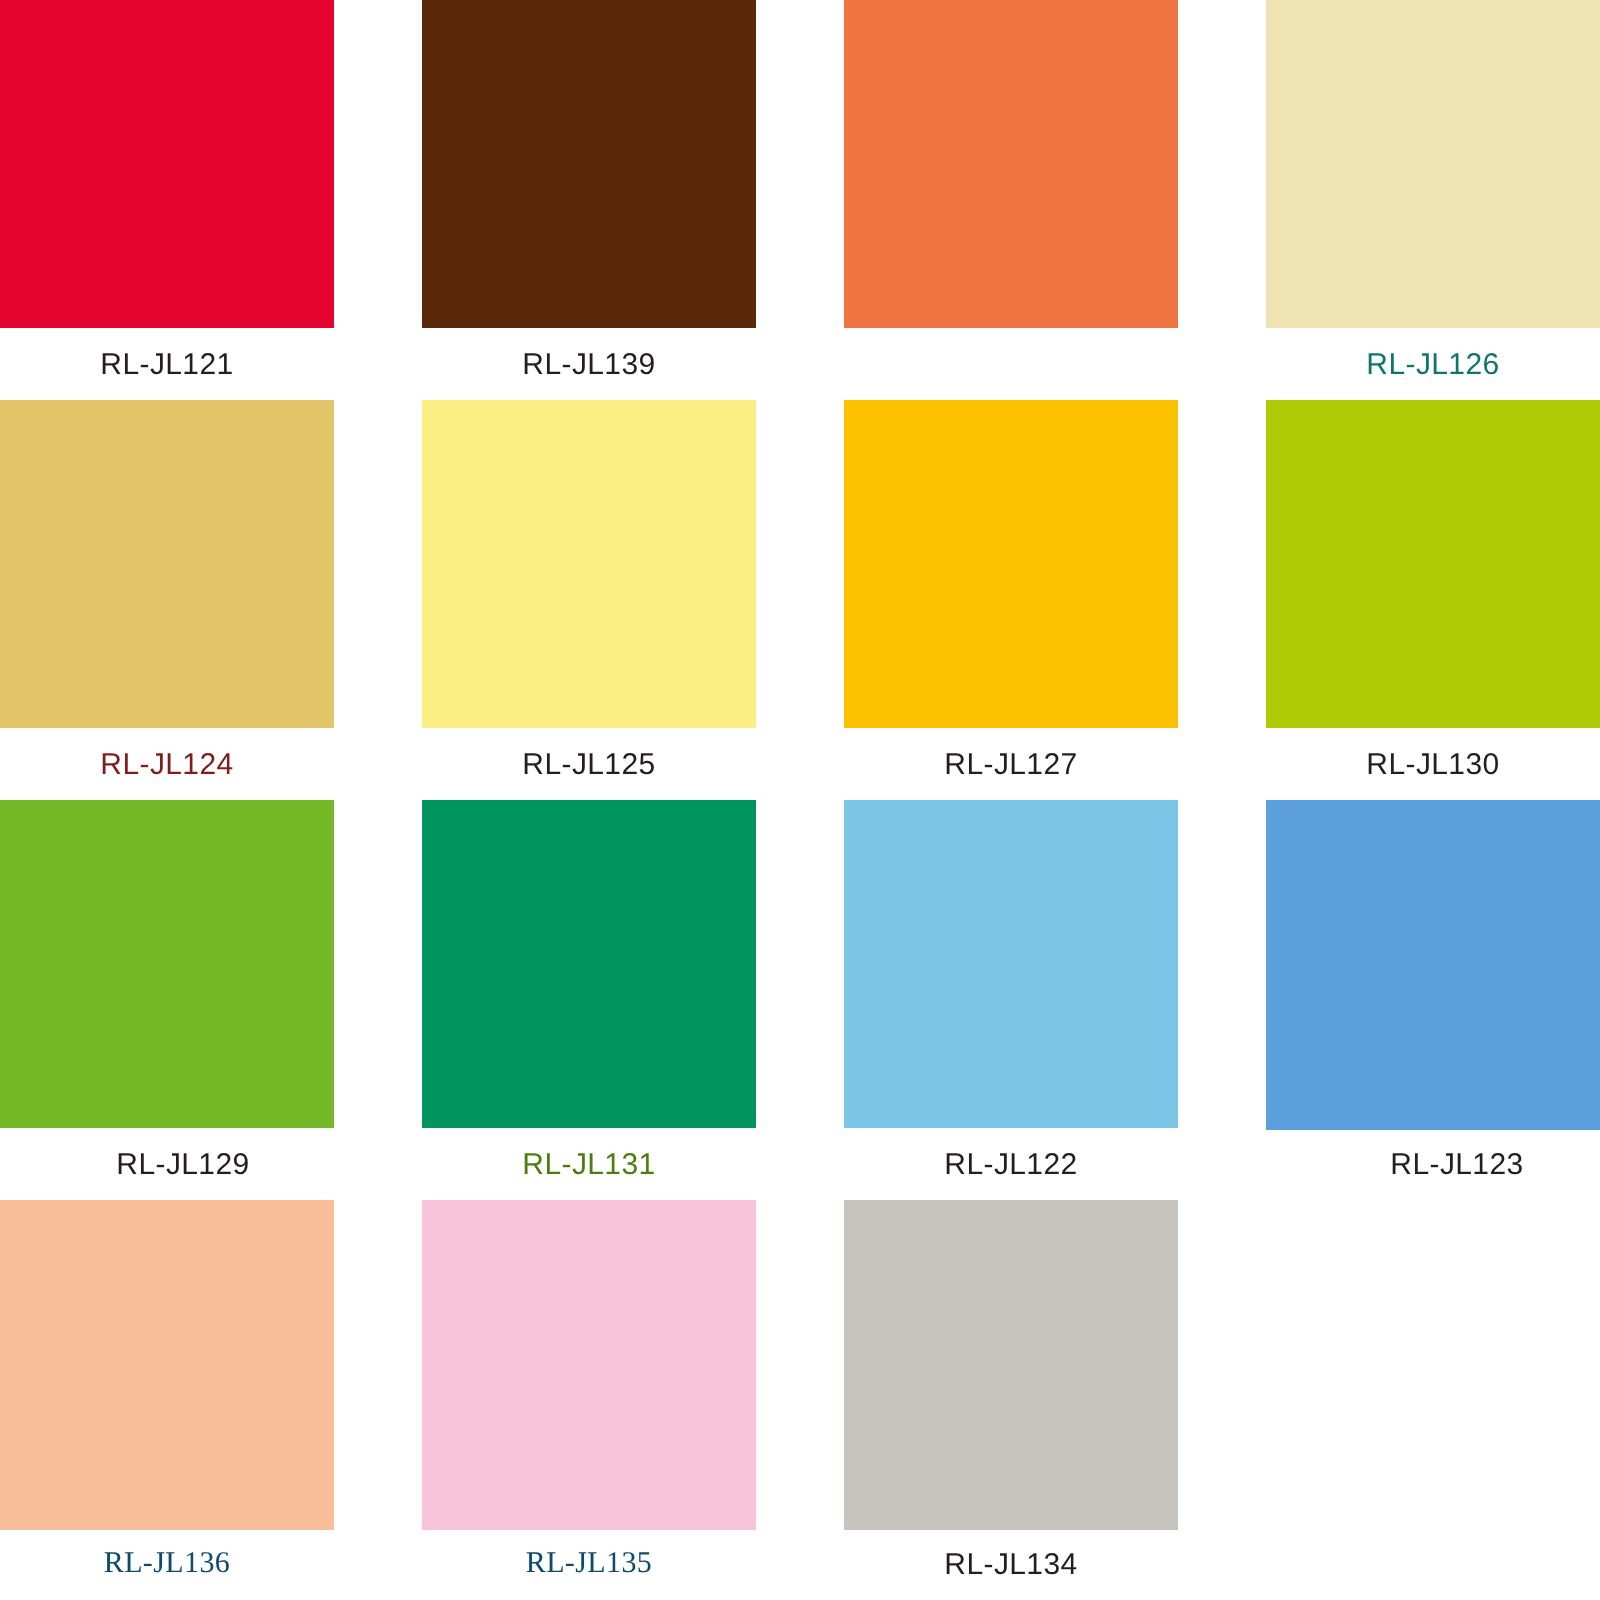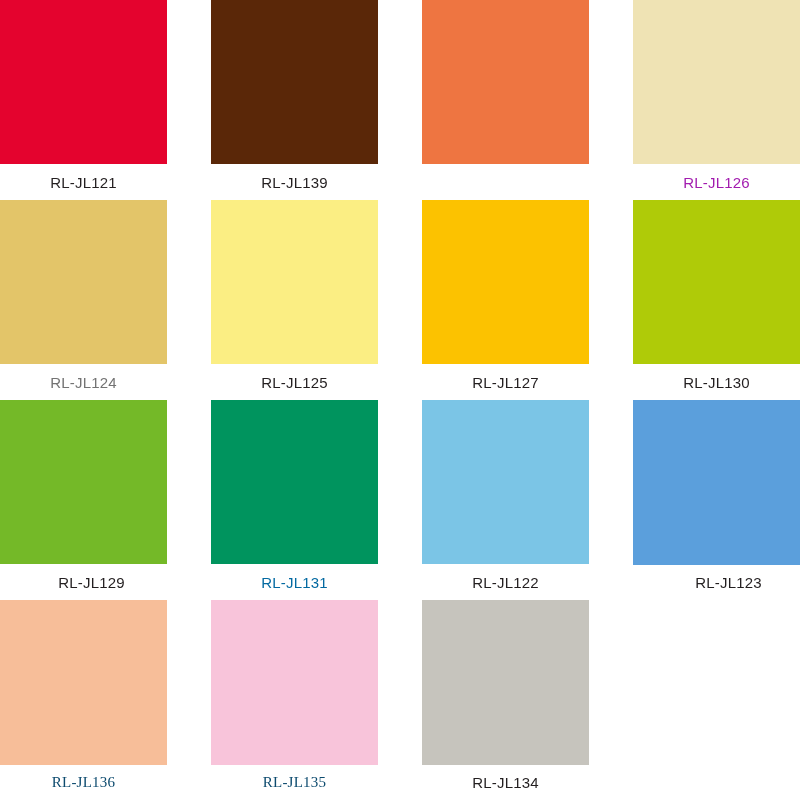--- a/index.html
+++ b/index.html
@@ -71,45 +71,45 @@
     </div>
     <div class="swatch-cell row-1">
       <div class="swatch-chip" style="background-color: rgb(90, 39, 8);"></div>
       <div class="swatch-label" style="color: rgb(35, 31, 32);">RL-JL139</div>
     </div>
     <div class="swatch-cell row-1">
       <div class="swatch-chip" style="background-color: rgb(238, 117, 65);"></div>
     </div>
     <div class="swatch-cell row-1">
       <div class="swatch-chip" style="background-color: rgb(239, 227, 180);"></div>
-      <div class="swatch-label" style="color: #a21caf;">RL-JL126</div>
+      <div class="swatch-label" style="color: #0f766e;">RL-JL126</div>
     </div>
     <div class="swatch-cell row-2">
       <div class="swatch-chip" style="background-color: rgb(227, 197, 105);"></div>
-      <div class="swatch-label" style="color: #737373;">RL-JL124</div>
+      <div class="swatch-label" style="color: #7f1d1d;">RL-JL124</div>
     </div>
     <div class="swatch-cell row-2">
       <div class="swatch-chip" style="background-color: rgb(251, 238, 131);"></div>
       <div class="swatch-label" style="color: rgb(35, 31, 32);">RL-JL125</div>
     </div>
     <div class="swatch-cell row-2">
       <div class="swatch-chip" style="background-color: rgb(252, 194, 0);"></div>
       <div class="swatch-label" style="color: rgb(35, 31, 32);">RL-JL127</div>
     </div>
     <div class="swatch-cell row-2">
       <div class="swatch-chip" style="background-color: rgb(175, 203, 8);"></div>
       <div class="swatch-label" style="color: rgb(35, 31, 32);">RL-JL130</div>
     </div>
     <div class="swatch-cell row-3">
       <div class="swatch-chip" style="background-color: rgb(116, 185, 40);"></div>
       <div class="swatch-label" style="color: rgb(35, 31, 32); margin-left: 16px;">RL-JL129</div>
     </div>
     <div class="swatch-cell row-3">
       <div class="swatch-chip" style="background-color: rgb(0, 148, 94);"></div>
-      <div class="swatch-label" style="color: #0369a1;">RL-JL131</div>
+      <div class="swatch-label" style="color: #4d7c0f;">RL-JL131</div>
     </div>
     <div class="swatch-cell row-3">
       <div class="swatch-chip" style="background-color: rgb(123, 197, 230);"></div>
       <div class="swatch-label" style="color: rgb(35, 31, 32);">RL-JL122</div>
     </div>
     <div class="swatch-cell row-4">
       <div class="swatch-chip" style="background-color: rgb(91, 159, 220);"></div>
       <div class="swatch-label" style="color: rgb(35, 31, 32); padding-left: 24px;">RL-JL123</div>
     </div>
     <div class="swatch-cell row-4">

